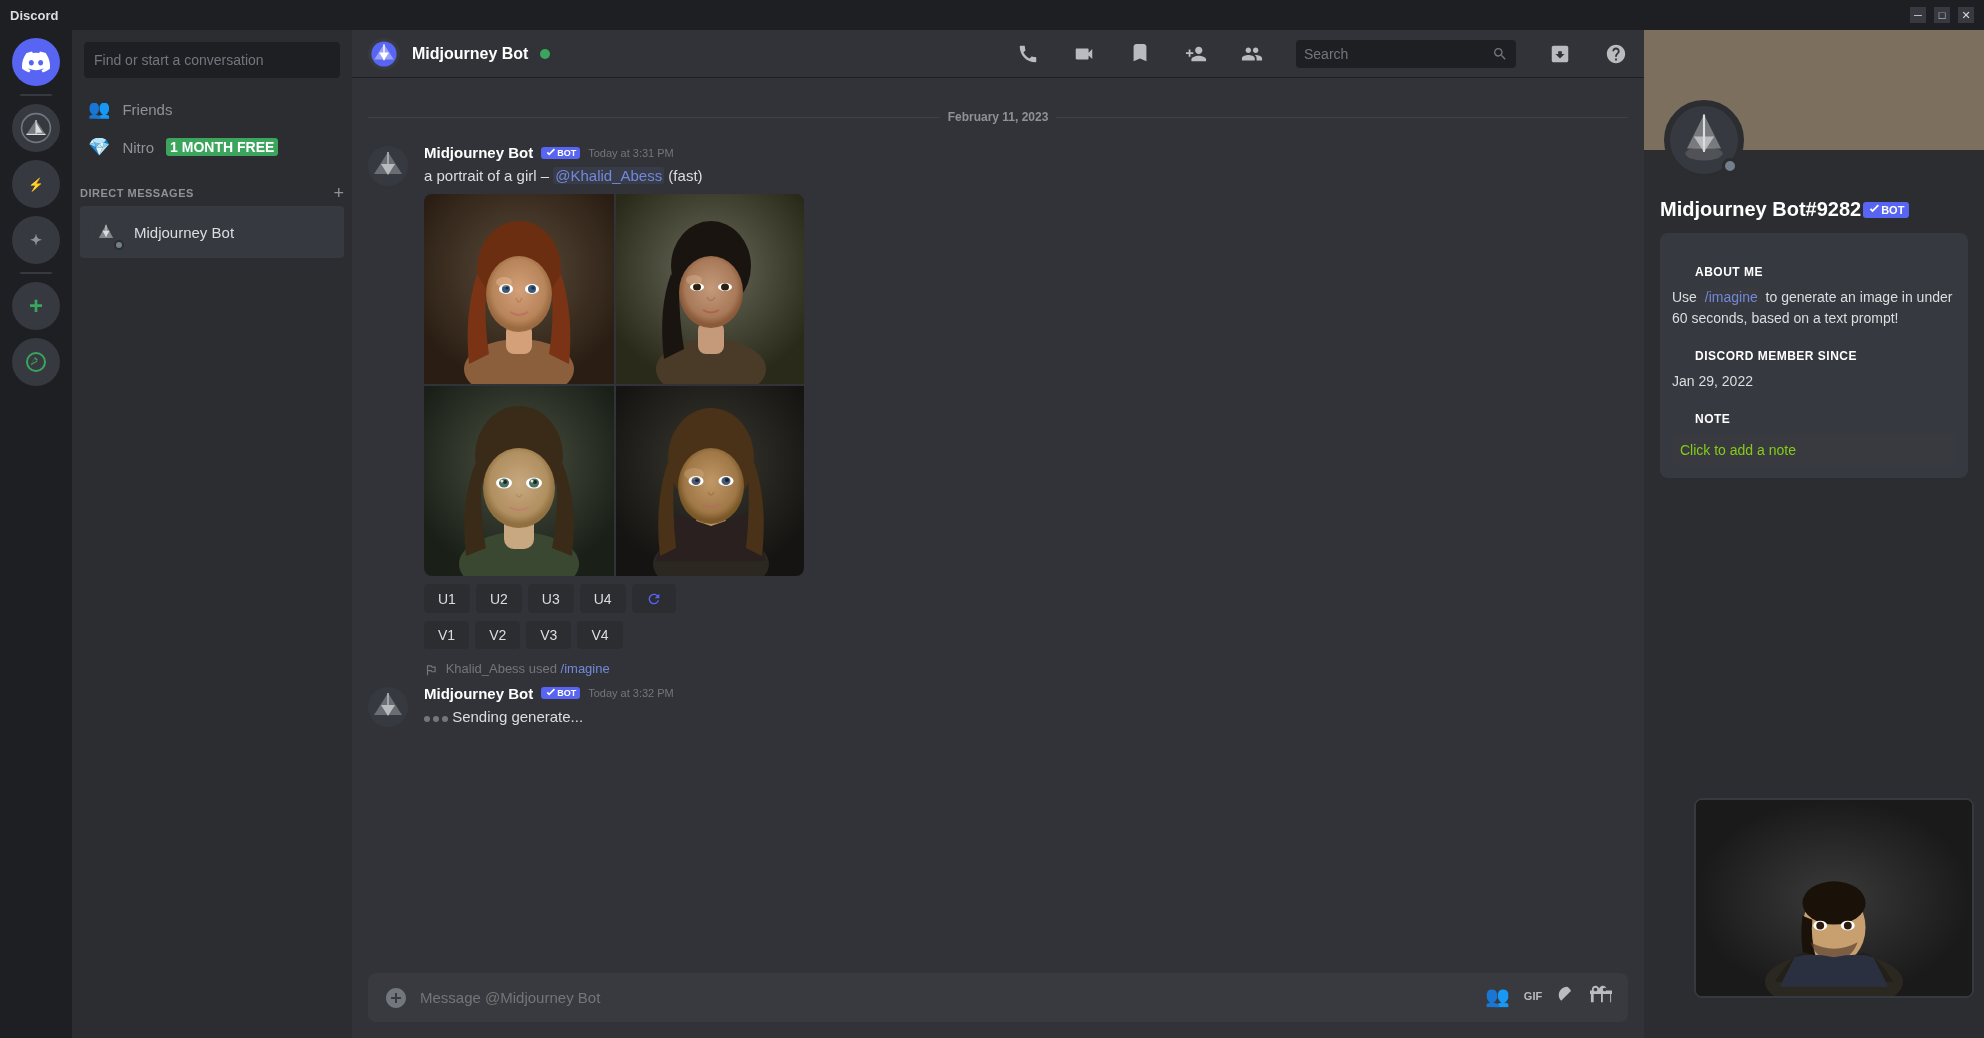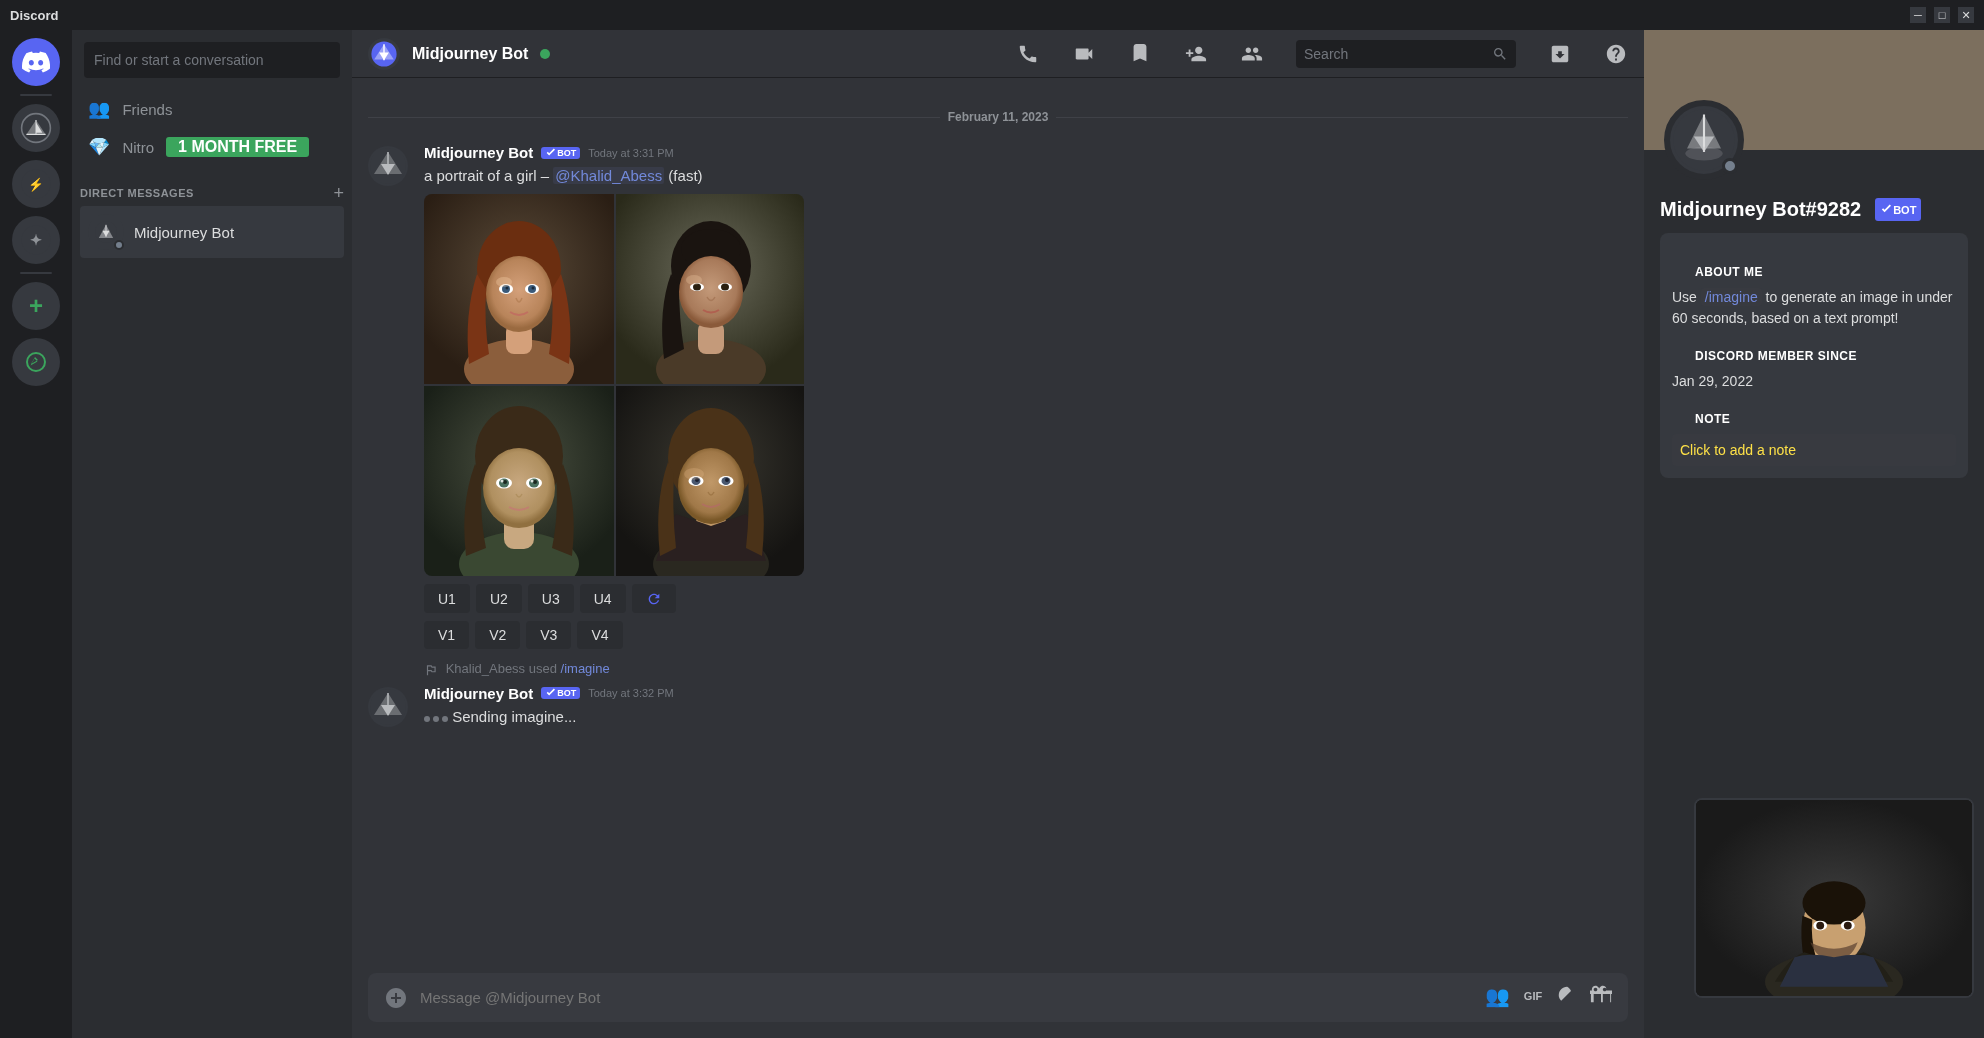--- a/index.html
+++ b/index.html
@@ -173,25 +173,25 @@
     .nitro-item {
       display: flex;
       align-items: center;
       gap: 12px;
       padding: 8px 8px;
       border-radius: 4px;
       cursor: pointer;
       color: #8e9297;
     }
     .nitro-badge {
-      font-size: 16px;
+      font-size: 14px;
       background: #3ba55d;
       color: white;
       border-radius: 3px;
-      padding: 1px 12px;
+      padding: 1px 4px;
       font-weight: 700;
     }
 
     .dm-user-item {
       display: flex;
       align-items: center;
       gap: 10px;
       padding: 8px 8px;
       border-radius: 4px;
       cursor: pointer;
@@ -514,21 +514,22 @@
     }
 
     .profile-info {
       padding: 48px 16px 16px;
     }
     .profile-name {
       font-size: 20px;
       font-weight: 700;
       color: #fff;
       display: flex;
-      gap: 14px;
+      align-items: center;
+      gap: 2px;
     }
     .profile-section {
       margin-top: 20px;
     }
     .profile-section-title {
       font-size: 12px;
       font-weight: 700;
       text-transform: uppercase;
       color: #fff;
       letter-spacing: 0.5px;
@@ -544,21 +545,21 @@
       background: #383a40;
       border-radius: 3px;
       padding: 1px 4px;
       color: #7289da;
     }
     .note-box {
       background: #383a40;
       border-radius: 4px;
       padding: 8px;
       font-size: 14px;
-      color: #fde047;
+      color: #84cc16;
       cursor: text;
     }
 
     
     .webcam-overlay {
       position: fixed;
       bottom: 40px;
       right: 10px;
       width: 280px;
       height: 200px;
@@ -968,21 +969,21 @@
               BOT
             </span>
             <span class="msg-timestamp">Today at 3:32 PM</span>
           </div>
           <div class="msg-text">
             <span class="sending-dots">
               <span class="dot"></span>
               <span class="dot"></span>
               <span class="dot"></span>
             </span>
-            <span>Sending imagine...</span>
+            <span>Sending generate...</span>
           </div>
         </div>
       </div>
 
     </div>
 
     <div class="message-input-area">
       <div class="message-input">
         <svg width="24" height="24" viewBox="0 0 24 24" fill="#72767d">
           <path d="M12 2C6.48 2 2 6.48 2 12s4.48 10 10 10 10-4.48 10-10S17.52 2 12 2zm5 11h-4v4h-2v-4H7v-2h4V7h2v4h4v2z"></path>

